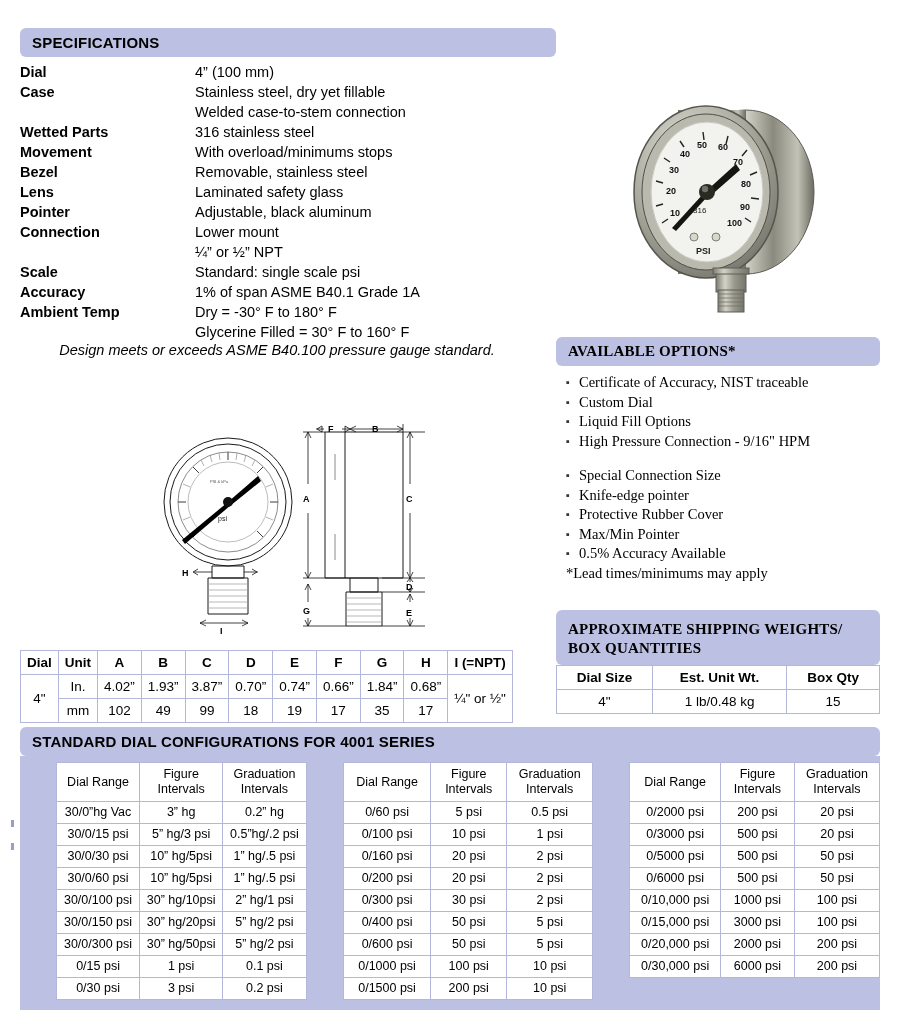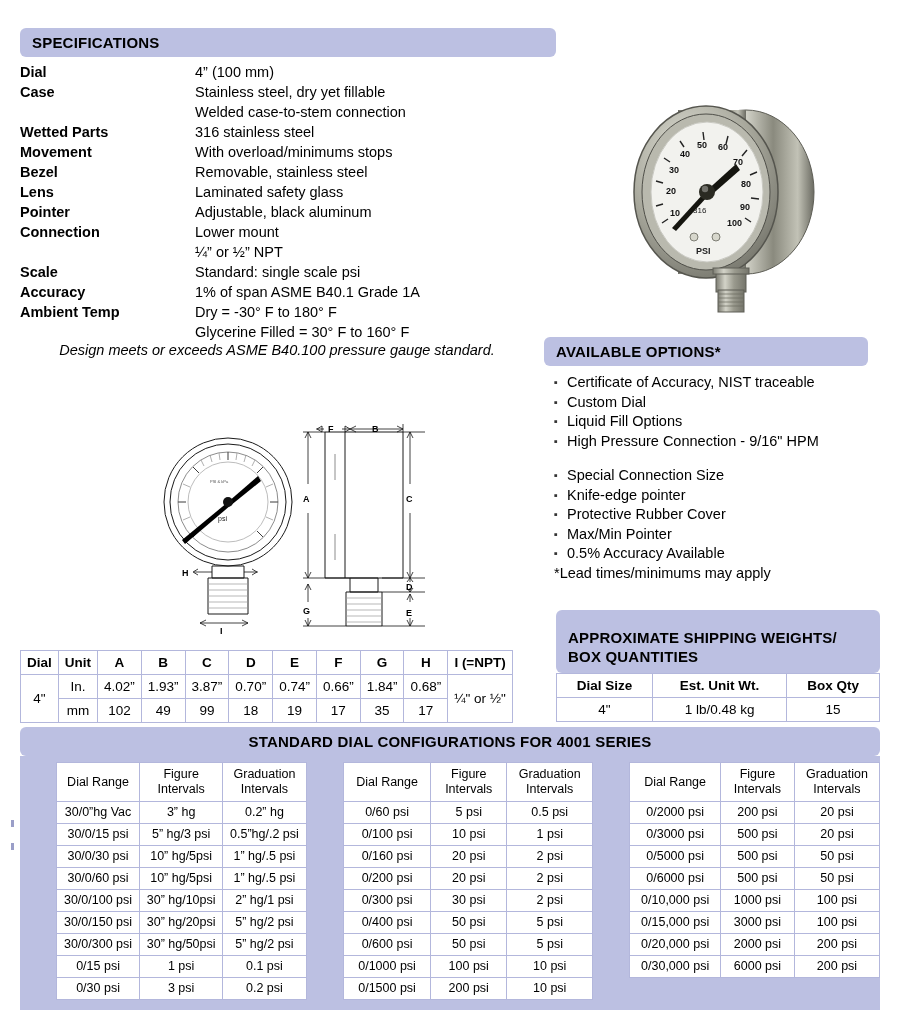--- a/index.html
+++ b/index.html
@@ -42,21 +42,21 @@
   .spec-value { font-size: 14.5px; }
   .spec-note {
     font-style: italic;
     font-size: 14.5px;
     text-align: center;
     margin-top: 0;
     padding-right: 22px;
   }
 
   
-  #options-panel { left: 544px; top: 337px; width: 324px; }
+  #options-panel { left: 556px; top: 337px; width: 324px; font-family: Liberation Serif, serif; }
   .opt-list { margin-top: 7px; padding-left: 10px; }
   .opt-item {
     display: flex;
     align-items: flex-start;
     font-size: 14.5px;
     line-height: 19.5px;
   }
   .opt-bullet {
     width: 13px;
     flex: none;
@@ -88,27 +88,27 @@
   table.dt th { font-weight: bold; }
 
   
   #dim-table-wrap { left: 20px; top: 650px; }
   #dim-table { font-size: 13px; }
   #dim-table th { padding: 4px 6px; font-size: 13.5px; }
   #dim-table td { padding: 4px 6px; font-size: 13.5px; }
 
   
   #ship-panel { left: 556px; top: 610px; width: 324px; }
-  #ship-panel .bar { line-height: 19px; padding-top: 18px; padding-bottom: 7px; }
+  #ship-panel .bar { line-height: 19px; padding-top: 10px; padding-bottom: 7px; font-family: Liberation Serif, serif; }
   #ship-table { width: 324px; font-size: 13.5px; }
   #ship-table th, #ship-table td { padding: 4px 2px; }
 
   
   #dial-panel { left: 20px; top: 727px; width: 860px; }
-  #dial-panel .bar { text-align: center; padding-left: 0; font-size: 15px; }
+  #dial-panel .bar { text-align: left; padding-left: 12px; font-size: 15px; }
   .dial-body {
     background: #bcc0e2;
     padding: 6px 0 10px 0;
     display: flex;
     justify-content: space-between;
   }
   .dial-sub { background: #bcc0e2; padding-left: 36px; }
   table.dial {
     border-collapse: collapse;
     font-size: 12.5px;

